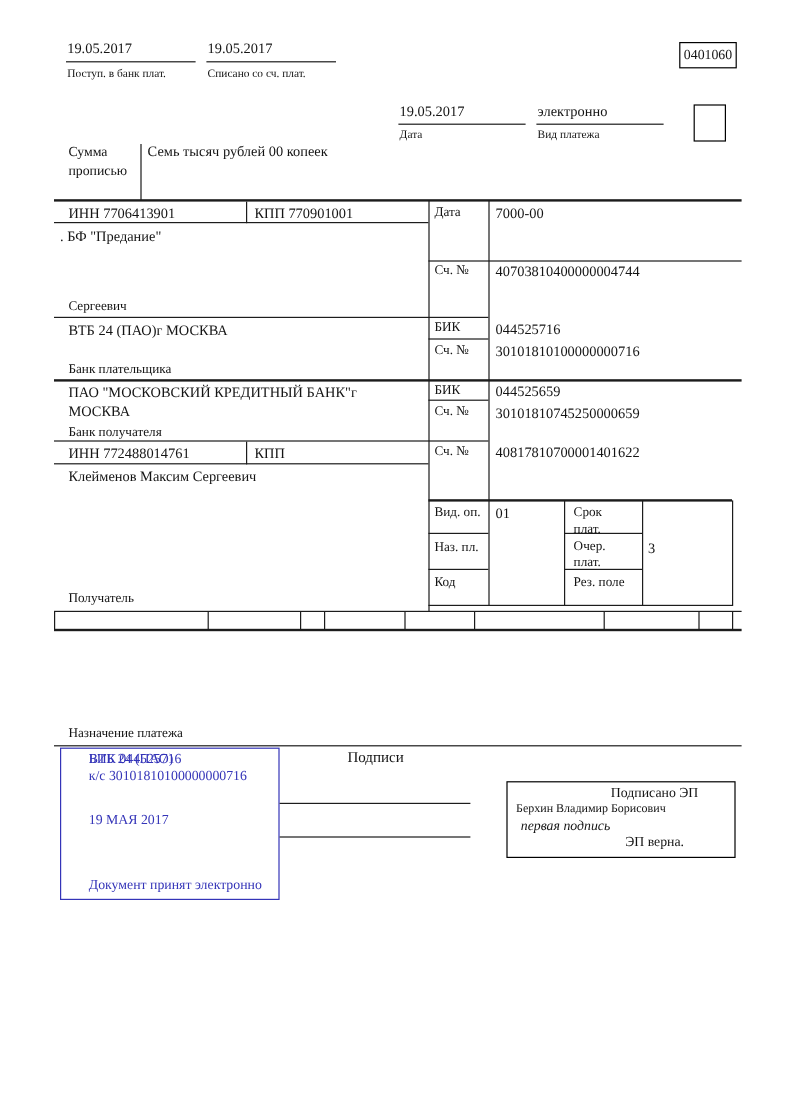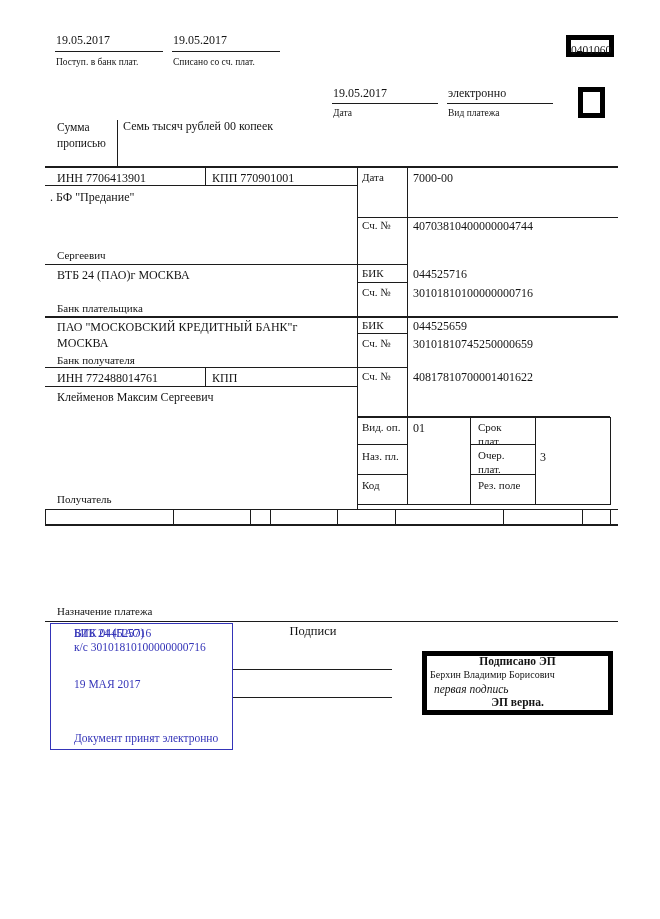--- a/index.html
+++ b/index.html
@@ -6,25 +6,25 @@
   #page{position:relative;width:660px;height:919px;background:#ffffff;overflow:hidden;
         font-family:"Liberation Serif",serif;color:#141414;}
   .t{position:absolute;font:12px "Liberation Serif",serif;white-space:pre;color:#141414;}
   .sm{font-size:9.5px;}
   .lbl{font-size:11px;}
   .wrap{white-space:normal;line-height:16px;}
   .title{font:bold 13px "Liberation Sans",sans-serif;letter-spacing:.2px;}
   .hl{position:absolute;background:#1c1c1c;height:1px;}
   .hl2{position:absolute;background:#1c1c1c;height:2px;}
   .vl{position:absolute;background:#1c1c1c;width:1px;}
-  .box{position:absolute;border:5px solid #000000;box-sizing:border-box;}
+  .box{position:absolute;border:1px solid #000000;box-sizing:border-box;}
   .blue{color:var(--stamp-blue);margin-left:16px;}
   .stampbox{position:absolute;border:1.5px solid var(--stamp-blue);box-sizing:border-box;}
   .ctr{text-align:center;}
-  .b{font-weight:bold;}
+  .b{font-weight:normal;margin-left:28px;}
   .i{font-style:italic;}
 </style>
 </head>
 <body>
 
 <div id="page">
 
   <div class="t" style="left:56px;top:33px">19.05.2017</div>
   <div class="hl" style="left:55px;top:51px;width:108px"></div>
   <div class="t sm" style="left:56px;top:57px">Поступ. в банк плат.</div>

